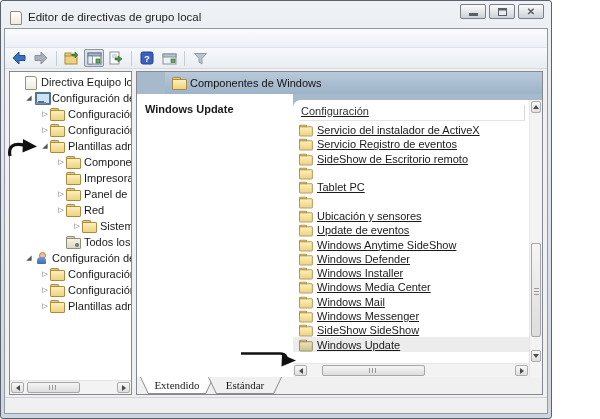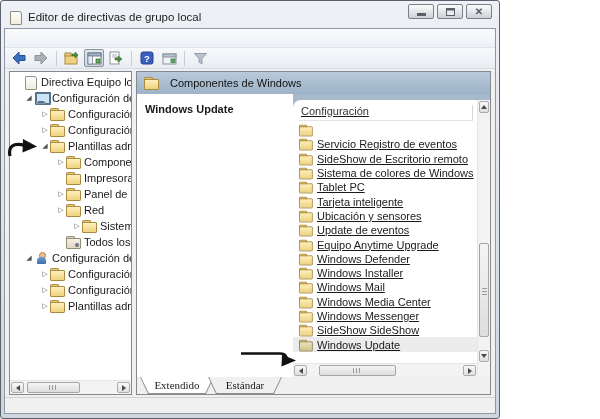--- a/index.html
+++ b/index.html
@@ -1,17 +1,17 @@
 <!DOCTYPE html>
 <html><head>
 <meta charset="utf-8">
 <style>
   * { margin:0; padding:0; box-sizing:border-box; }
   html,body { width:600px; height:419px; background:#fff; font-family:"Liberation Sans", sans-serif; }
-  .window { position:relative; width:500px; height:419px; background:linear-gradient(#eef1f5,#cdd5df);
+  .window { position:relative; width:552px; height:419px; background:linear-gradient(#eef1f5,#cdd5df);
             border:1px solid #5c626b; border-radius:3px; overflow:hidden; font-size:11px; color:#1a1a1a; }
 
   
   .titlebar { height:27px; display:flex; align-items:center; padding:4px 8px 0 8px; }
   .title-icon { width:13px; height:14px; position:relative; margin-right:6px; flex:0 0 13px; }
   .title-icon::after { content:""; position:absolute; left:1px; top:1px; width:10px; height:12px;
         background:linear-gradient(#ffffff,#efecdb); border:1px solid #8f8c77; border-radius:1px 3px 1px 1px; }
   .title-text { font-size:11.5px; color:#222; }
   .win-buttons { position:absolute; top:3px; right:7px; display:flex; gap:3px; }
   .win-btn { width:26px; height:15px; border:1px solid #7b8087; border-radius:2px;
@@ -58,22 +58,22 @@
   .icon-computer::after { content:""; position:absolute; left:4px; top:9px; width:6px; height:2px; background:#55738f;
         box-shadow:-2px 1px 0 0 #7d93a9, 2px 1px 0 0 #7d93a9; }
   .icon-user::before { content:""; position:absolute; left:5px; top:0; width:5px; height:5px; border-radius:50%;
         background:#edbe93; border:1px solid #b07d4e; }
   .icon-user::after { content:""; position:absolute; left:3px; top:5px; width:9px; height:7px;
         background:linear-gradient(#6f9bd6,#3f6cae); border-radius:4px 4px 1px 1px; }
 
   
   .right-panel { position:absolute; left:131px; right:4px; top:2px; bottom:2px; border:1px solid #838990;
                  background:#a7bacc; display:flex; flex-direction:column; }
-  .rp-header { height:22px; flex:0 0 22px; display:flex; align-items:center; gap:8px; padding:0 7px;
-               background:linear-gradient(#b9c9da,#9db3c8); color:#111; }
+  .rp-header { height:22px; flex:0 0 22px; display:flex; align-items:center; padding:0 7px;
+               background:linear-gradient(#b9c9da,#9db3c8); color:#111;margin-left:28px; }
   .rp-body { flex:1; position:relative; overflow:hidden; }
   .desc-pane { position:absolute; left:0; top:0; bottom:0; width:156px; background:#fff; padding:9px 8px; }
   .desc-title { font-weight:bold; }
   .list-wrap { position:absolute; left:156px; right:0; top:6px; bottom:0; background:#fff;
                border-top-left-radius:8px; display:flex; overflow:hidden;text-decoration:underline; }
   .list-col { flex:1; display:flex; flex-direction:column; overflow:hidden; }
   .col-header { flex:0 0 16px; margin:5px 4px 0 6px; padding-left:2px; color:#333;
                 border-bottom:1px solid #e4e4e4; border-right:1px solid #d8d8d8; }
   .list-rows { flex:1; overflow:hidden; padding-top:2px; }
   .list-row { height:14.3px; display:flex; align-items:center; padding-left:6px; white-space:nowrap; overflow:hidden; }
@@ -312,68 +312,67 @@
           <div class="desc-pane">
             <div class="desc-title">Windows Update</div>
           </div>
           <div class="list-wrap">
             <div class="list-col">
               <div class="col-header">Configuración</div>
               <div class="list-rows">
 
               <div class="list-row">
                   <span class="js-icon icon-folder"></span>
+                  <span>Servicio del instalador de ActiveX</span>
                 </div>
                   <div class="list-row">
                   <span class="js-icon icon-folder"></span>
                   <span>Servicio Registro de eventos</span>
                 </div>
                   <div class="list-row">
                   <span class="js-icon icon-folder"></span>
                   <span>SideShow de Escritorio remoto</span>
                 </div>
                   <div class="list-row">
                   <span class="js-icon icon-folder"></span>
-                  <span>Sistema de colores de Windows</span>
                 </div>
                   <div class="list-row">
                   <span class="js-icon icon-folder"></span>
                   <span>Tablet PC</span>
                 </div>
                   <div class="list-row">
                   <span class="js-icon icon-folder"></span>
-                  <span>Tarjeta inteligente</span>
                 </div>
                   <div class="list-row">
                   <span class="js-icon icon-folder"></span>
                   <span>Ubicación y sensores</span>
                 </div>
                   <div class="list-row">
                   <span class="js-icon icon-folder"></span>
                   <span>Update de eventos</span>
                 </div>
                   <div class="list-row">
                   <span class="js-icon icon-folder"></span>
-                  <span>Equipo Anytime Upgrade</span>
+                  <span>Windows Anytime SideShow</span>
                 </div>
                   <div class="list-row">
                   <span class="js-icon icon-folder"></span>
                   <span>Windows Defender</span>
                 </div>
                   <div class="list-row">
                   <span class="js-icon icon-folder"></span>
                   <span>Windows Installer</span>
                 </div>
                   <div class="list-row">
                   <span class="js-icon icon-folder"></span>
+                  <span>Windows Media Center</span>
+                </div>
+                  <div class="list-row">
+                  <span class="js-icon icon-folder"></span>
                   <span>Windows Mail</span>
-                </div>
-                  <div class="list-row">
-                  <span class="js-icon icon-folder"></span>
-                  <span>Windows Media Center</span>
                 </div>
                   <div class="list-row">
                   <span class="js-icon icon-folder"></span>
                   <span>Windows Messenger</span>
                 </div>
                   <div class="list-row">
                   <span class="js-icon icon-folder"></span>
                   <span>SideShow SideShow</span>
                 </div>
                   <div class="list-row selected">

